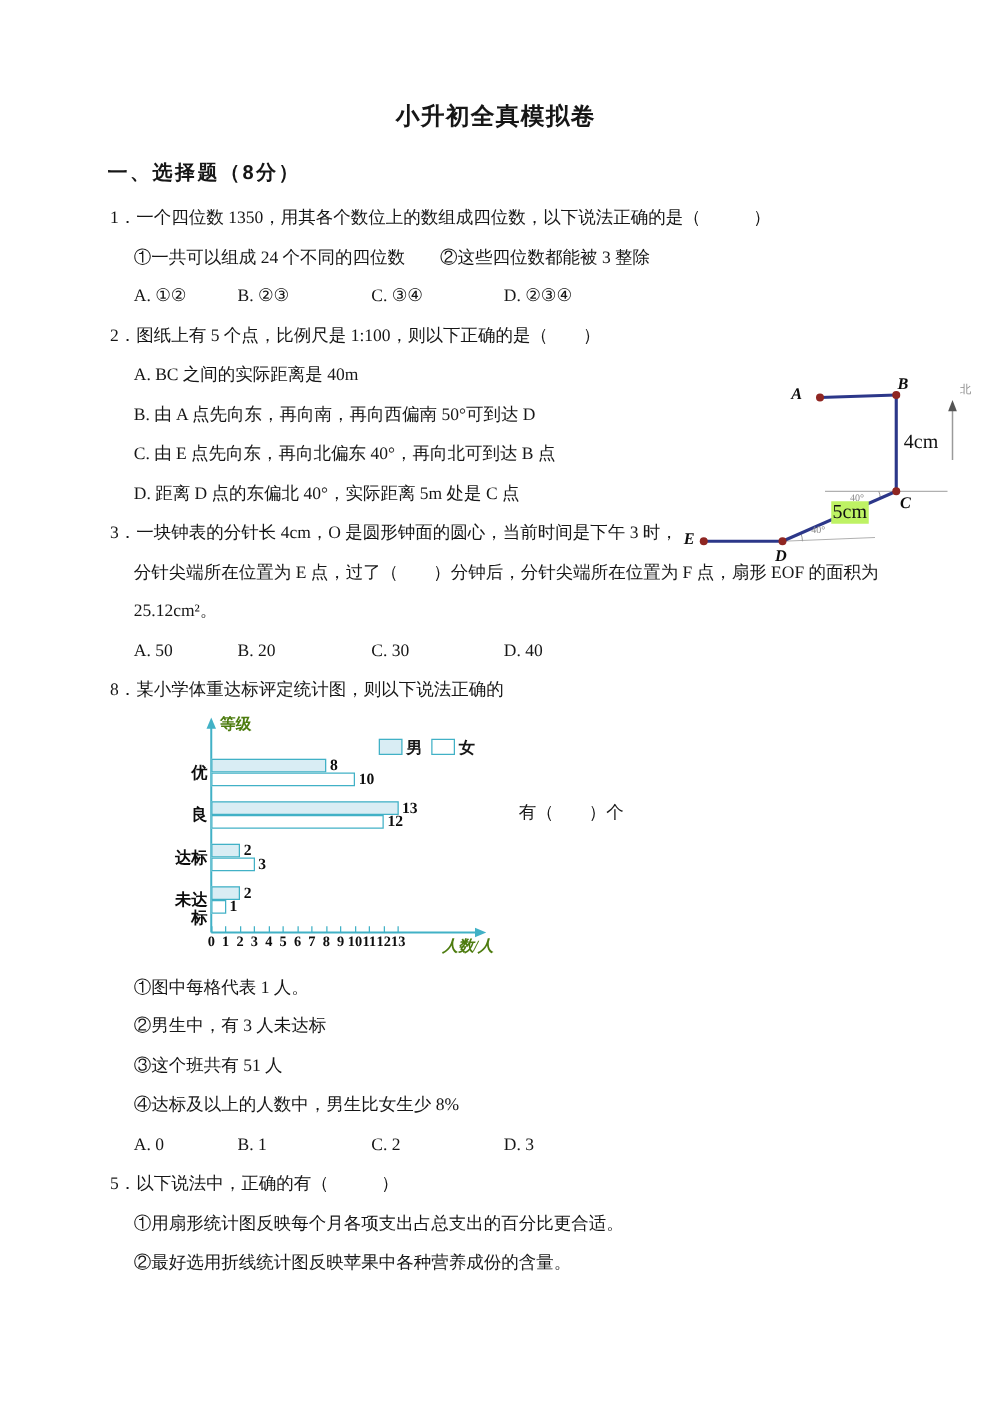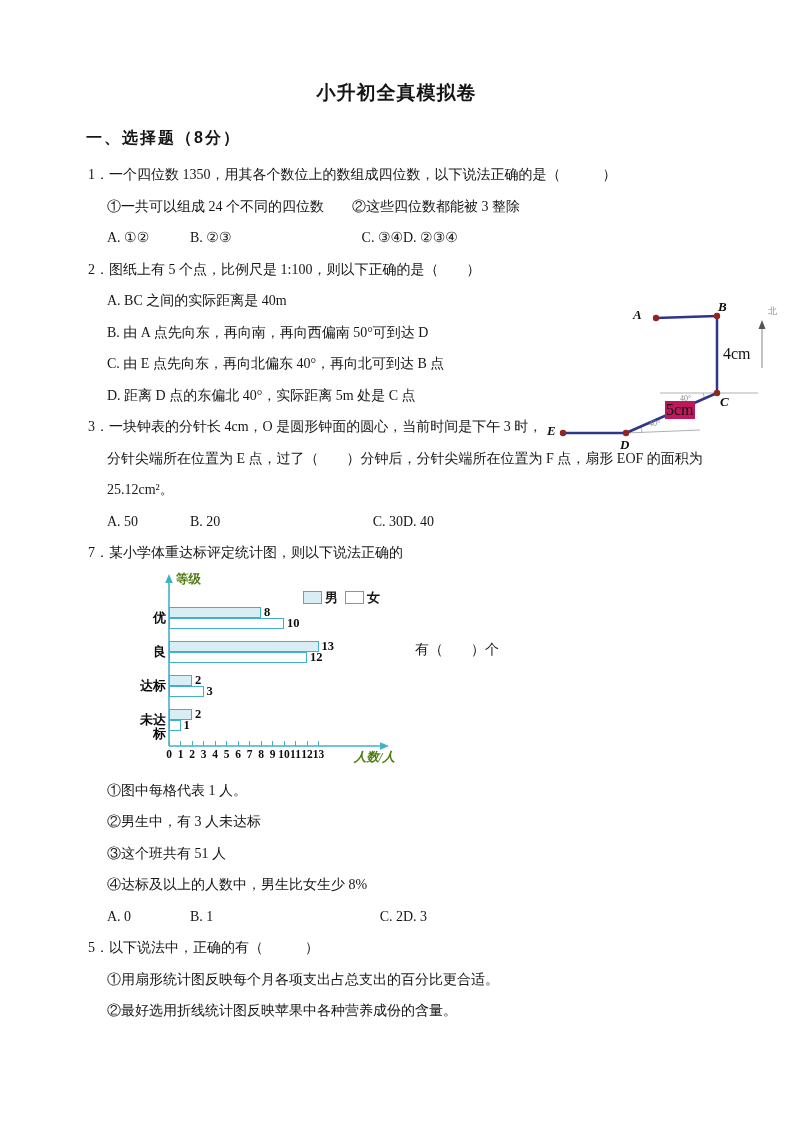--- a/index.html
+++ b/index.html
@@ -7,30 +7,30 @@
         font-family:"Liberation Serif","DejaVu Serif",serif;font-size:14px;color:#161616;}
   .title{padding-top:80px;text-align:center;font-size:19px;font-weight:bold;letter-spacing:1px;}
   .section{margin:22px 0 0 86px;font-size:16px;font-weight:bold;
            font-family:"Liberation Sans","DejaVu Sans",sans-serif;letter-spacing:2px;}
   .line{line-height:31.5px;margin:0;padding-left:88px;white-space:pre;}
   .sub{padding-left:107px;}
   .first{margin-top:10px;}
   .opts{display:flex;line-height:31.5px;padding-left:107px;}
   .opts .o1{width:83px;}
   .opts .o2{width:107px;}
-  .opts .o3{width:106px;text-align:right;}
+  .opts .o3{width:106px;}
 
   
   .diagram{position:absolute;left:535px;top:293px;width:258px;height:172px;}
   .diagram svg{position:absolute;left:0;top:0;}
   .dlabel{position:absolute;font-family:"Liberation Serif",serif;font-weight:bold;
           font-style:italic;font-size:13px;color:#0d0d0d;}
   .dmeas{position:absolute;font-style:normal;font-weight:normal;font-size:16px;color:#111;
          font-family:"Liberation Serif",serif;}
-  .donline{background:#be185d;padding:0 1px;}
+  .donline{background:#bef264;padding:0 1px;}
   .dangle{position:absolute;font-size:8px;color:#8a8a8a;font-style:normal;font-weight:normal;}
   .dnorth{position:absolute;font-size:9px;color:#8a8a8a;}
 
   
   .chart{position:relative;width:560px;height:198px;margin-left:130px;}
   .chart svg{position:absolute;left:0;top:0;}
   .ax-label{position:absolute;font-size:12.5px;font-weight:bold;color:#4d7c0f;}
   .legend{position:absolute;left:173px;top:20px;display:flex;align-items:center;
           font-size:13px;font-weight:bold;}
   .swatch{width:19px;height:13px;border:1.5px solid #41b1c6;box-sizing:border-box;
@@ -109,21 +109,21 @@
   <p class="line">3．一块钟表的分针长 4cm，O 是圆形钟面的圆心，当前时间是下午 3 时，</p>
   <p class="line sub">分针尖端所在位置为 E 点，过了（　　）分钟后，分针尖端所在位置为 F 点，扇形 EOF 的面积为</p>
   <p class="line sub">25.12cm²。</p>
   <div class="opts">
     <span class="o1">A. 50</span>
     <span class="o2">B. 20</span>
     <span class="o3">C. 30</span>
     <span class="o4">D. 40</span>
   </div>
 
-  <p class="line">7．某小学体重达标评定统计图，则以下说法正确的</p>
+  <p class="line">8．某小学体重达标评定统计图，则以下说法正确的</p>
 
   <div class="chart">
     <svg width="560" height="198" viewBox="0 0 560 198">
       <line x1="39" y1="10" x2="39" y2="177" stroke="#41b1c6" stroke-width="1.6"></line>
       <line x1="39" y1="177" x2="252" y2="177" stroke="#41b1c6" stroke-width="1.6"></line>
       <polygon points="39,5 35.2,14 42.8,14" fill="#41b1c6"></polygon>
       <polygon points="259,177 250,173.2 250,180.8" fill="#41b1c6"></polygon>
     </svg>
     <span class="ax-label" style="left:46px;top:2px">等级</span>
     <span class="ax-label" style="left:224px;top:180px;font-style:italic">人数/人</span>

